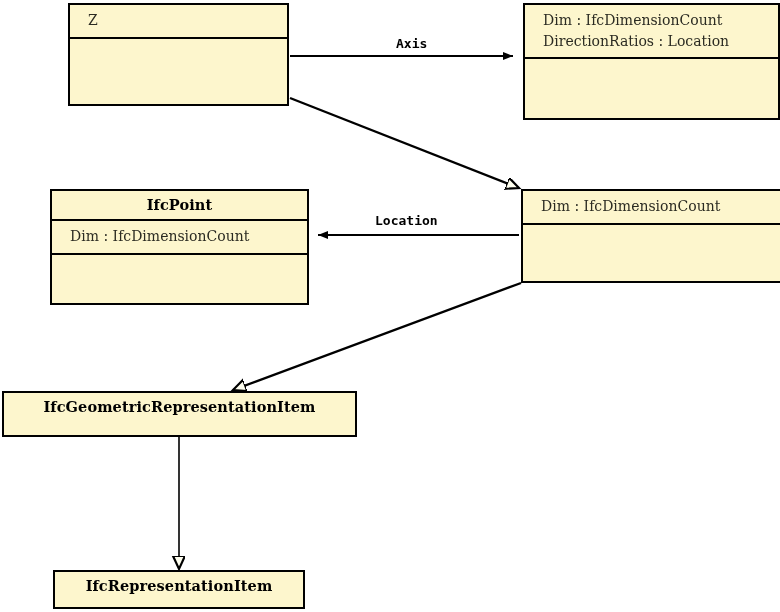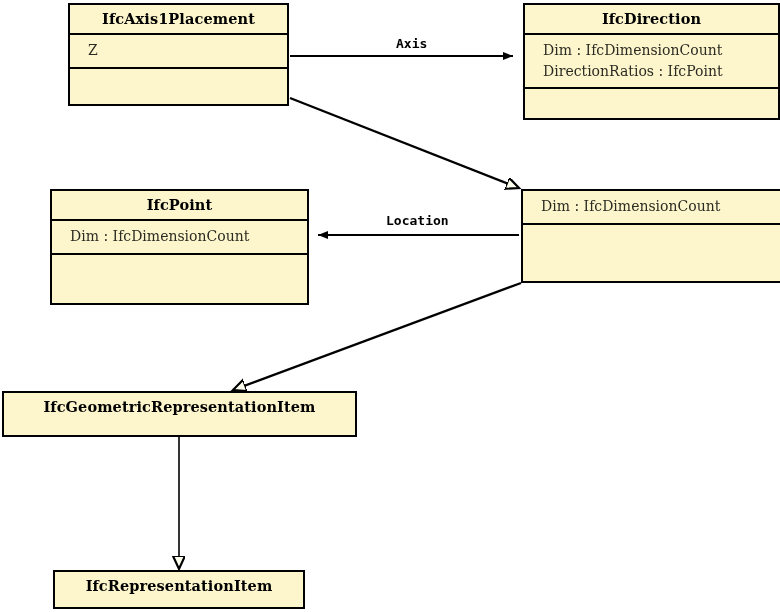--- a/index.html
+++ b/index.html
@@ -101,32 +101,30 @@
     <g>
       <line x1="521" y1="283" x2="233" y2="390" stroke="#000000" stroke-width="2.4" marker-end="url(#hollow-triangle)"></line>
     </g>
 
     <g>
       <line x1="179" y1="431" x2="179" y2="569" stroke="#000000" stroke-width="1.6" marker-end="url(#hollow-triangle)"></line>
     </g>
   </svg>
 
   <div class="uml-class" style="left:68px; top:3px; width:221px; height:103px;">
-    <div class="compartment class-name">IfcAxis1Placement</div>
     <div class="compartment attr-list">
       <div class="attr">Z</div>
     </div>
     <div class="compartment empty-compartment"></div>
   </div>
 
   <div class="uml-class" style="left:523px; top:3px; width:257px; height:117px;">
-    <div class="compartment class-name">IfcDirection</div>
     <div class="compartment attr-list">
       <div class="attr">Dim : IfcDimensionCount</div>
-      <div class="attr">DirectionRatios : IfcPoint</div>
+      <div class="attr">DirectionRatios : Location</div>
     </div>
     <div class="compartment empty-compartment"></div>
   </div>
 
   <div class="uml-class" style="left:50px; top:189px; width:259px; height:116px;">
     <div class="compartment class-name">IfcPoint</div>
     <div class="compartment attr-list">
       <div class="attr">Dim : IfcDimensionCount</div>
     </div>
     <div class="compartment empty-compartment"></div>
@@ -141,15 +139,15 @@
 
   <div class="uml-class" style="left:2px; top:391px; width:355px; height:46px;">
     <div class="compartment class-name">IfcGeometricRepresentationItem</div>
   </div>
 
   <div class="uml-class" style="left:53px; top:570px; width:252px; height:39px;">
     <div class="compartment class-name">IfcRepresentationItem</div>
   </div>
 
   <div class="edge-label" style="left:396px; top:36px;">Axis</div>
-  <div class="edge-label" style="left:386px; top:213px;">Location</div>
+  <div class="edge-label" style="left:375px; top:213px;">Location</div>
 
 </div>
 
 </body></html>

